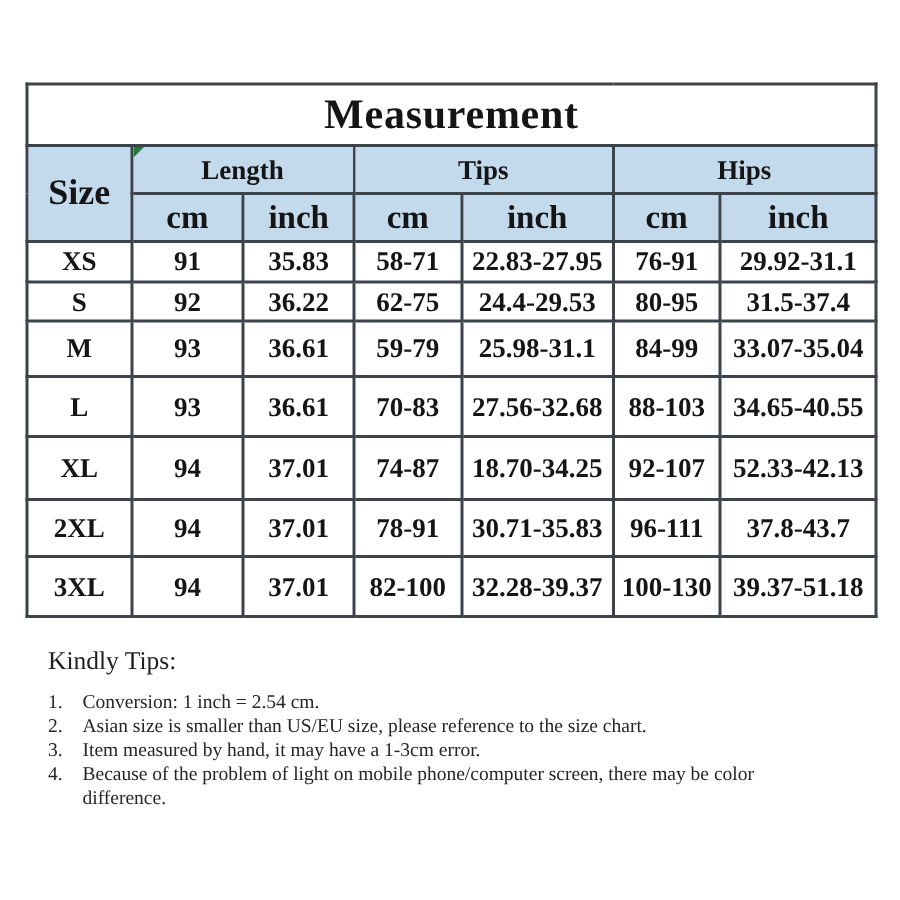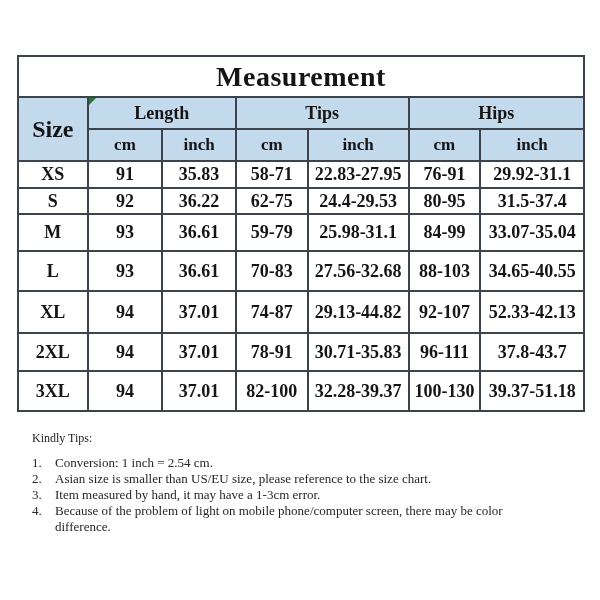--- a/index.html
+++ b/index.html
@@ -50,21 +50,21 @@
     color: #121212;
     border-radius: 15px;
   }
   .hdr {
     background: #c3daed;
     font-weight: bold;
     font-size: 18px;
     color: #121c26;
   }
   .group-row th { height: 30px; }
-  .unit-row th  { height: 30px; font-size: 17px; }
+  .unit-row th  { height: 30px; font-size: 22px; }
   .size-th { font-size: 24px; }
   td.data {
     font-weight: bold;
     font-size: 18px;
     background: #ffffff;
   }
   tr.r0 td { height: 25px; }
   tr.r1 td { height: 24px; }
   tr.r2 td { height: 35px; }
   tr.r3 td { height: 38px; }
@@ -85,21 +85,21 @@
 
   
   .tips {
     position: absolute;
     left: 32px;
     top: 431px;
     width: 505px;
     color: #262626;
   }
   .tips-heading {
-    font-size: 12px;
+    font-size: 17px;
     margin-bottom: 9px;
     color: #1e1e1e;
   }
   .tip-item {
     display: flex;
     align-items: flex-start;
     font-size: 13px;
     line-height: 15.5px;
     margin-bottom: 0.5px;
   }
@@ -191,21 +191,21 @@
         <td class="data">27.56-32.68</td>
         <td class="data">88-103</td>
         <td class="data">34.65-40.55</td>
       </tr>
 
       <tr class="r4">
         <td class="data">XL</td>
         <td class="data">94</td>
         <td class="data">37.01</td>
         <td class="data">74-87</td>
-        <td class="data">29.13-44.82</td>
+        <td class="data">18.70-34.25</td>
         <td class="data">92-107</td>
         <td class="data">52.33-42.13</td>
       </tr>
 
       <tr class="r5">
         <td class="data">2XL</td>
         <td class="data">94</td>
         <td class="data">37.01</td>
         <td class="data">78-91</td>
         <td class="data">30.71-35.83</td>

